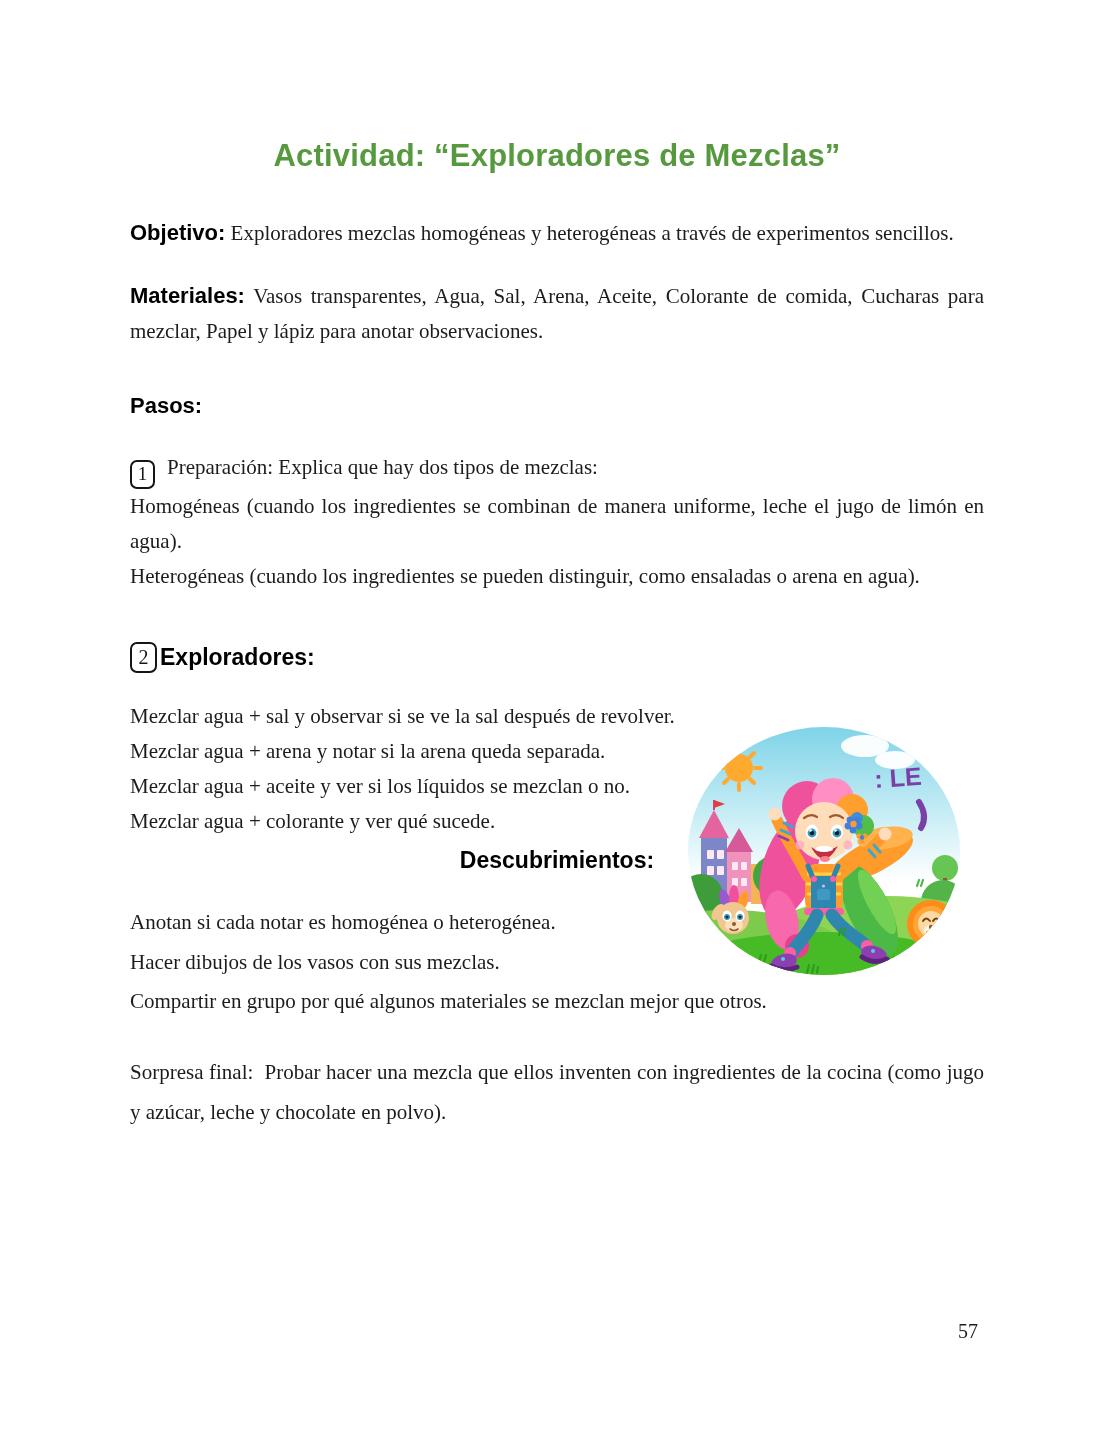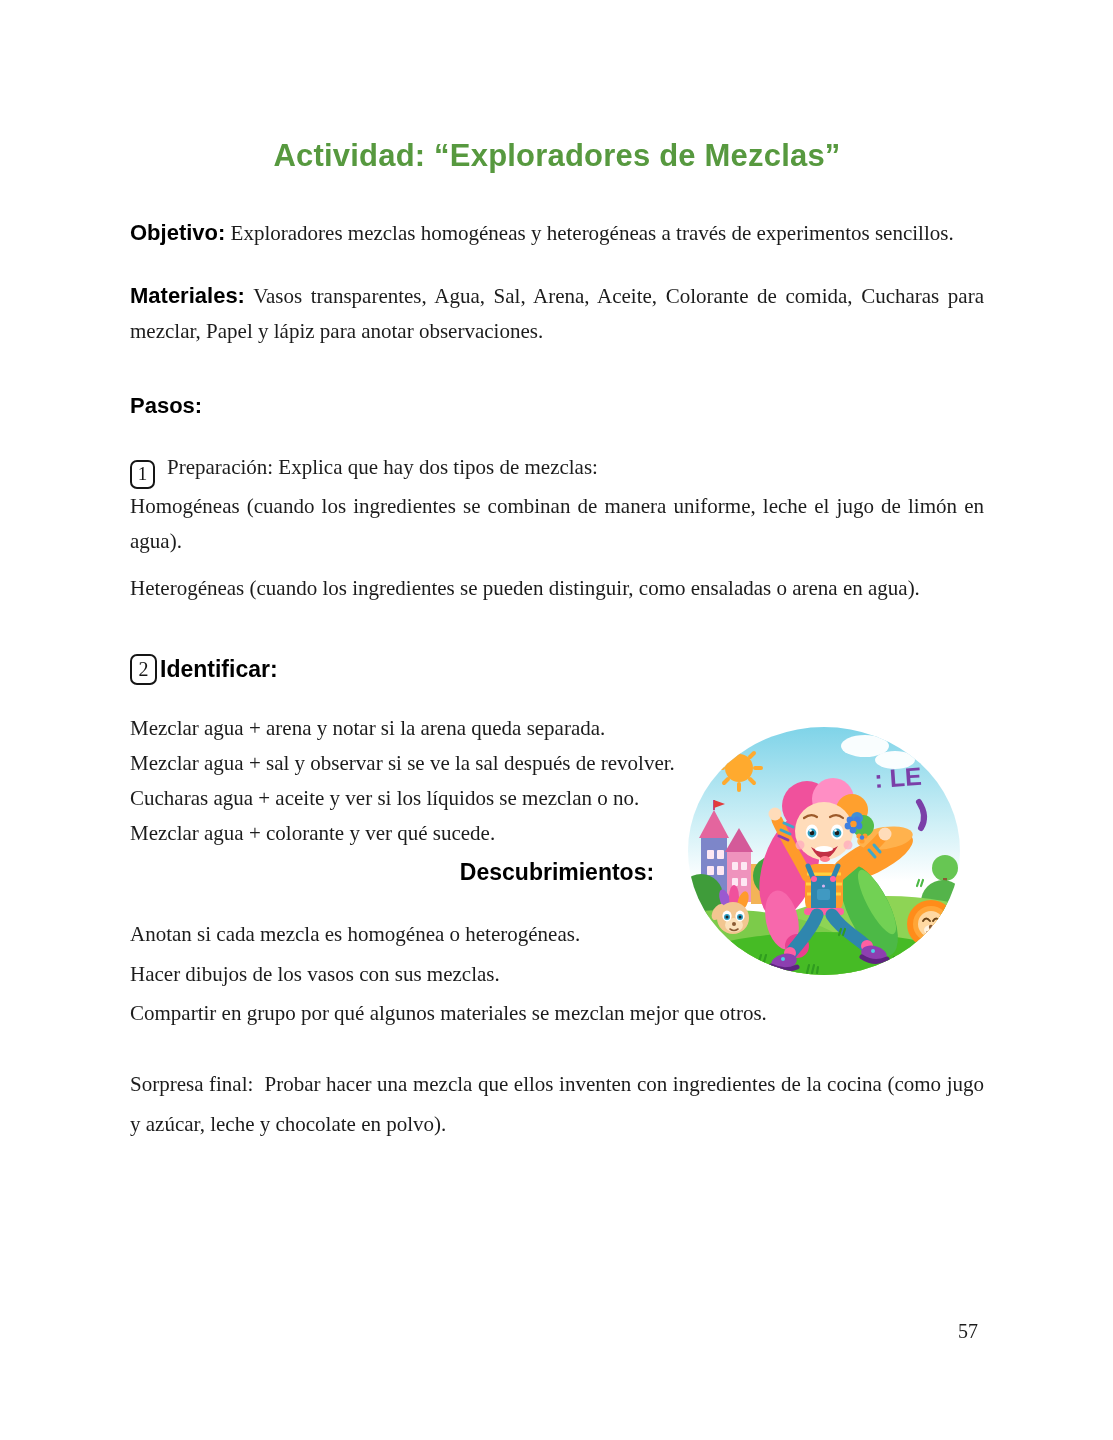--- a/index.html
+++ b/index.html
@@ -36,21 +36,21 @@
   .keycap {
     display:inline-block; box-sizing:border-box;
     width:25px; height:29px;
     border:2.5px solid #151515; border-radius:7px;
     text-align:center; line-height:24px;
     font-family:"Liberation Serif", serif; font-size:19px; color:#151515;
     vertical-align:-6px; background:#fff;
   }
   #step1 { margin-top:31px; }
   #step1 .keycap { margin-right:12px; }
-  #heterogeneas { margin-top:12px; }
+  #heterogeneas { }
 
   #experimentos-heading { margin-top:48px; display:flex; align-items:center; }
   #experimentos-heading .keycap { width:27px; height:31px; line-height:26px; font-size:20px; margin-right:3px; vertical-align:0; }
   #experimentos-heading .heading-text {
     font-family:"Liberation Sans", sans-serif; font-weight:bold; font-size:23px; color:#000;
   }
 
   #experiments-list { margin-top:26px; font-size:21px; line-height:35px; }
   #descubrimientos-heading { margin-top:8px; font-size:23px;text-align:center; }
   .disc-list { margin-top:30px; font-size:21px; line-height:39.5px; }
@@ -80,34 +80,34 @@
   <h2 class="section-heading" id="pasos-heading">Pasos:</h2>
 
   <p class="para" id="step1"><span class="keycap">1</span><span>Preparación: Explica que hay dos tipos de mezclas:</span></p>
 
   <p class="para justify" id="homogeneas">Homogéneas (cuando los ingredientes se combinan de manera uniforme, leche el jugo de limón en agua).</p>
 
   <p class="para" id="heterogeneas">Heterogéneas (cuando los ingredientes se pueden distinguir, como ensaladas o arena en agua).</p>
 
   <div id="experimentos-heading">
       <span class="keycap">2</span>
-      <span class="heading-text">Identificar:</span>
+      <span class="heading-text">Exploradores:</span>
     </div>
 
   <div id="experiments-list">
+    <div class="line">Mezclar agua + sal y observar si se ve la sal después de revolver.</div>
     <div class="line">Mezclar agua + arena y notar si la arena queda separada.</div>
-    <div class="line">Mezclar agua + sal y observar si se ve la sal después de revolver.</div>
-    <div class="line">Cucharas agua + aceite y ver si los líquidos se mezclan o no.</div>
+    <div class="line">Mezclar agua + aceite y ver si los líquidos se mezclan o no.</div>
     <div class="line">Mezclar agua + colorante y ver qué sucede.</div>
   </div>
 
   <h2 class="section-heading" id="descubrimientos-heading">Descubrimientos:</h2>
 
   <div class="disc-list">
-    <div class="line">Anotan si cada mezcla es homogénea o heterogéneas.</div>
+    <div class="line">Anotan si cada notar es homogénea o heterogénea.</div>
     <div class="line">Hacer dibujos de los vasos con sus mezclas.</div>
     <div class="line">Compartir en grupo por qué algunos materiales se mezclan mejor que otros.</div>
   </div>
 
   <p class="para justify" id="sorpresa">Sorpresa final:  Probar hacer una mezcla que ellos inventen con ingredientes de la cocina (como jugo y azúcar, leche y chocolate en polvo).</p>
 
 </div>
 
 <div class="illustration">
   <svg viewBox="0 0 274 250" xmlns="http://www.w3.org/2000/svg">

